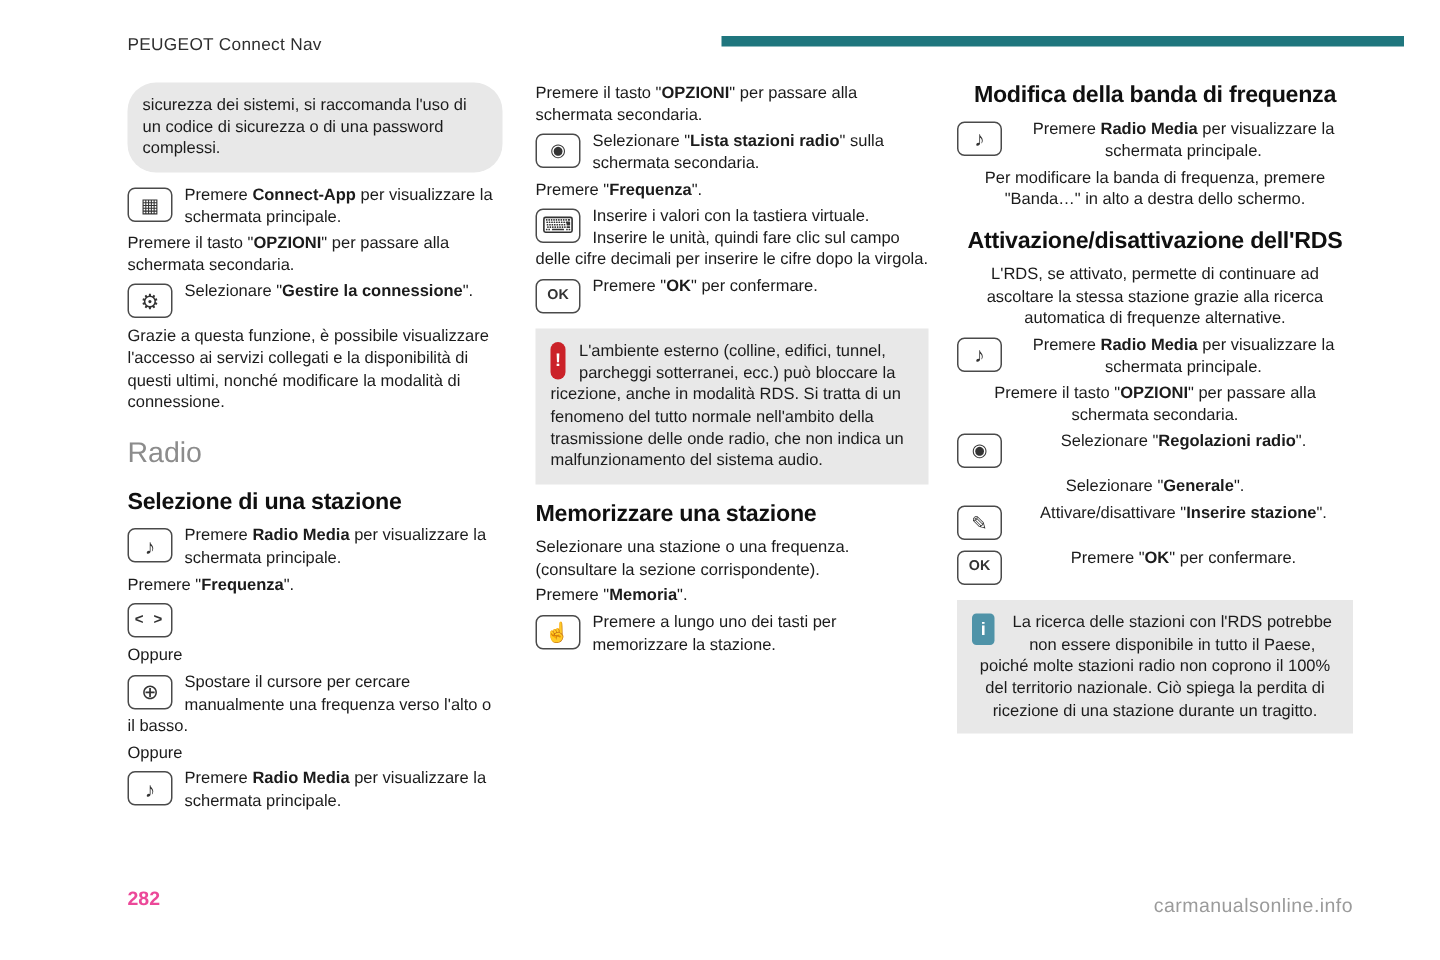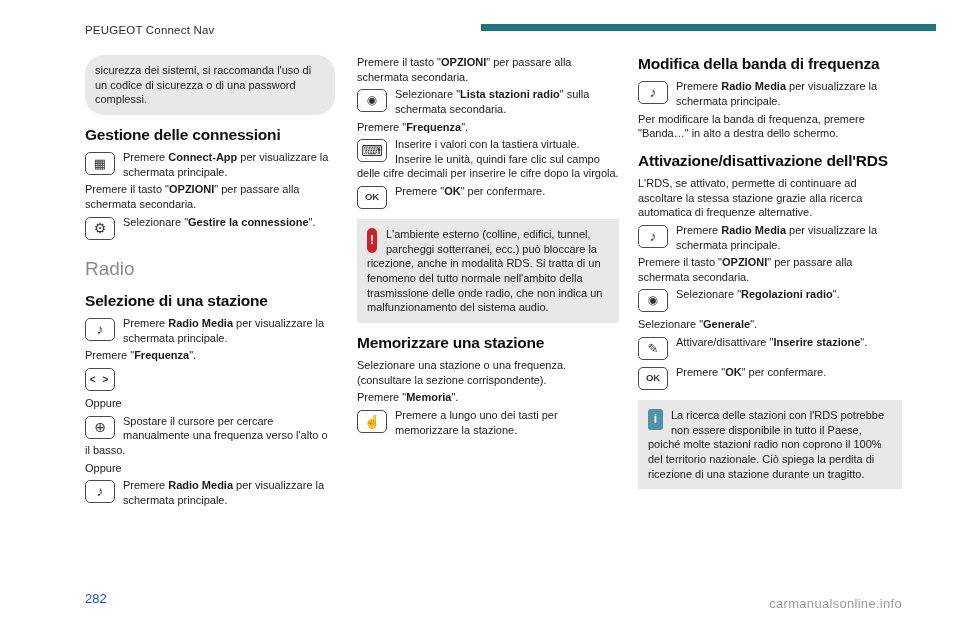--- a/index.html
+++ b/index.html
@@ -7,21 +7,21 @@
   body {
     position:relative; background:#ffffff; overflow:hidden;
     font-family:"Liberation Sans", sans-serif; color:#1b1b1b;
   }
   .header-title { position:absolute; left:85px; top:24px; font-size:11.5px; color:#2e2e2e; letter-spacing:.2px; }
   .header-bar   { position:absolute; left:481px; top:24px; width:455px; height:7px; background:#1f767e; }
 
   .col { position:absolute; top:55px; font-size:11px; line-height:1.33; }
   .col1 { left:85px;  width:250px; }
   .col2 { left:357px; width:262px; }
-  .col3 { left:638px; width:264px; }
+  .col3 { left:638px; width:264px;text-align:center; }
   .col > * { clear:left; }
 
   h2 { font-size:15.5px; line-height:1.18; margin:11px 0 6px; color:#101010; font-weight:bold; letter-spacing:-.2px; }
   .col > h2:first-child { margin-top:0; }
   .h-radio { font-size:19px; color:#8c8c8c; font-weight:400; margin:14px 0 3px; }
 
   p { margin:0 0 3px; }
   .oppure { margin:1px 0 3px; }
   .b { font-weight:bold; }
 
@@ -50,45 +50,45 @@
     float:left; width:10px; height:25px; margin:1px 9px 2px 0; border-radius:5px;
     background:#cb2229; color:#fff; font-size:12px; font-weight:bold;
     display:flex; align-items:center; justify-content:center;
   }
   .info-icon {
     float:left; width:15px; height:21px; margin:1px 8px 2px 0; border-radius:3px;
     background:#4f93a8; color:#fff; font-size:12px; font-weight:bold;
     display:flex; align-items:center; justify-content:center;
   }
 
-  .page-number { position:absolute; left:85px; top:591px; font-size:13px; font-weight:normal; color:#1d4ed8;text-align:center; }
+  .page-number { position:absolute; left:85px; top:591px; font-size:13px; font-weight:bold; color:#ec4899;text-align:center; }
   .watermark   { position:absolute; right:58px; top:596px; font-size:13px; color:#9b9b9b; letter-spacing:.3px; }
 </style>
 </head>
 <body>
 
 <div>
 
   <div class="header-title">PEUGEOT Connect Nav</div>
   <div class="header-bar"></div>
 
   <div class="col col1">
     <div class="graybox">sicurezza dei sistemi, si raccomanda l'uso di un codice di sicurezza o di una password complessi.</div>
 
-    <h2>Gestione delle connessioni</h2>
 
     <div class="step">
       <span class="icon-box i-grid">▦</span>
       <span><span>Premere </span><span class="b">Connect-App</span><span> per visualizzare la schermata principale.</span></span>
     </div>
     <p><span>Premere il tasto "</span><span class="b">OPZIONI</span><span>" per passare alla schermata secondaria.</span></p>
     <div class="step">
       <span class="icon-box i-gear">⚙</span>
       <span><span>Selezionare "</span><span class="b">Gestire la connessione</span><span>".</span></span>
     </div>
+    <p>Grazie a questa funzione, è possibile visualizzare l'accesso ai servizi collegati e la disponibilità di questi ultimi, nonché modificare la modalità di connessione.</p>
 
     <div class="h-radio">Radio</div>
     <h2>Selezione di una stazione</h2>
 
     <div class="step">
       <span class="icon-box i-note">♪</span>
       <span><span>Premere </span><span class="b">Radio Media</span><span> per visualizzare la schermata principale.</span></span>
     </div>
     <p><span>Premere "</span><span class="b">Frequenza</span><span>".</span></p>
     <div class="step">

